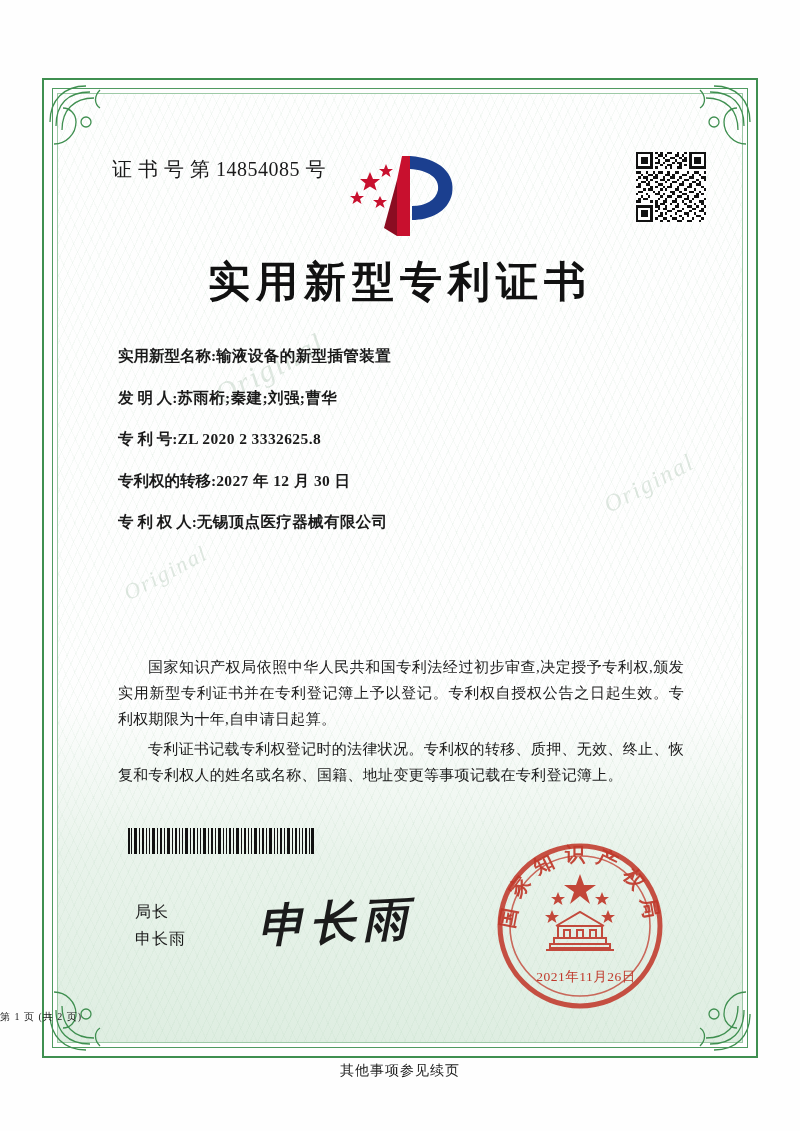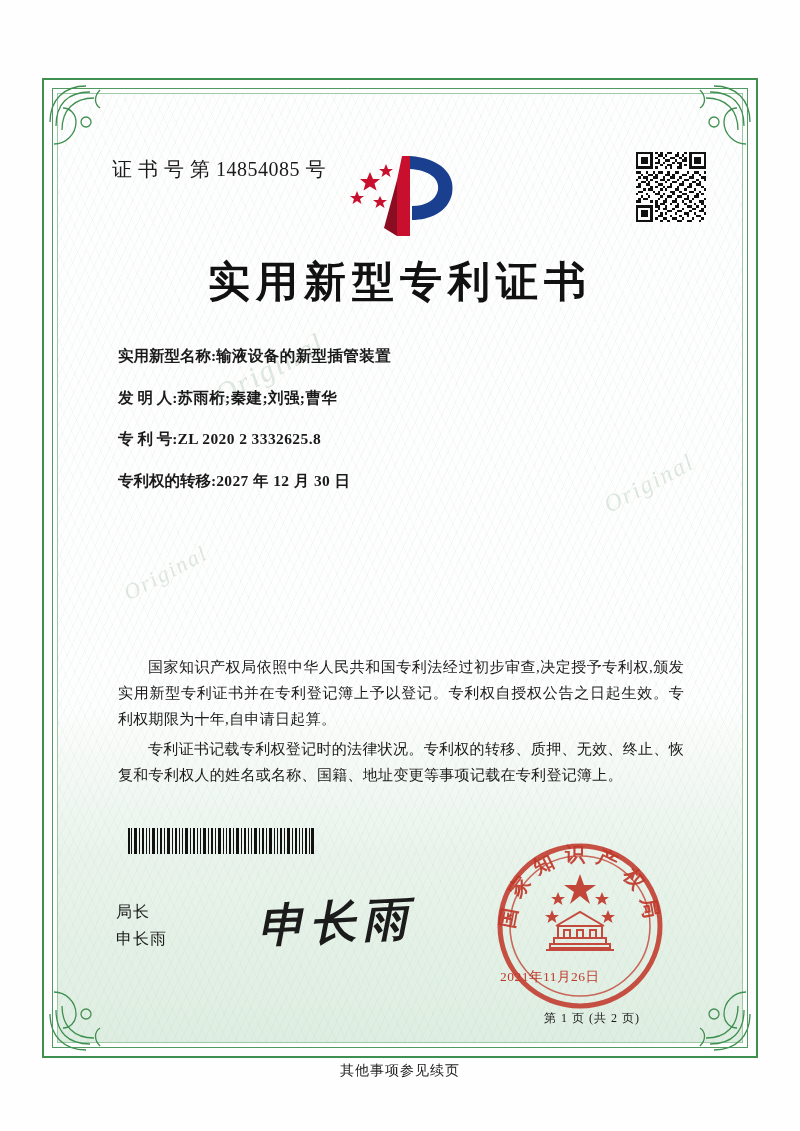--- a/index.html
+++ b/index.html
@@ -166,21 +166,21 @@
   
   .barcode {
     position: absolute;
     left: 128px; top: 828px;
     width: 186px; height: 26px;
   }
 
   
   .sig-label {
     position: absolute;
-    left: 116px; top: 898px;
+    left: 135px; top: 898px;
     font-size: 16px;
     line-height: 27px;
     letter-spacing: 1px;
   }
   .sig-script {
     position: absolute;
     left: 258px; top: 892px;
     font-family: "DejaVu Serif", serif;
     font-size: 46px;
     font-style: italic;
@@ -193,33 +193,33 @@
   
   .seal {
     position: absolute;
     left: 492px; top: 838px;
     width: 176px; height: 176px;
   }
   .seal-date {
     position: absolute;
     left: 500px; top: 968px;
     width: 172px;
-    text-align: left;
+    text-align: center;
     font-size: 13.5px;
     color: #c0392b;
     letter-spacing: 0.5px;
   }
 
   
   .page-num {
     position: absolute;
     left: 0; top: 1010px;
     width: 640px;
-    text-align: right;
-    font-size: 12px;
+    text-align: left;
+    font-size: 10px;
     letter-spacing: 1px;
   }
   .footnote {
     position: absolute;
     left: 0; top: 1062px;
     width: 800px;
     text-align: center;
     font-size: 14px;
     letter-spacing: 1px;
     color: #222;
@@ -514,20 +514,24 @@
     <div class="field-row">
       <span class="f-label">专 利 号:</span>
       <span class="f-value">ZL 2020 2 3332625.8</span>
     </div>
 
     <div class="field-row">
       <span class="f-label">专利权的转移:</span>
       <span class="f-value">2027 年 12 月 30 日</span>
     </div>
 
+    <div class="field-row">
+      <span class="f-label">专 利 权 人:</span>
+      <span class="f-value">无锡顶点医疗器械有限公司</span>
+    </div>
 
 
 
   </div>
 
   <div class="para para2">专利证书记载专利权登记时的法律状况。专利权的转移、质押、无效、终止、恢复和专利权人的姓名或名称、国籍、地址变更等事项记载在专利登记簿上。</div>
   <div class="para para1">国家知识产权局依照中华人民共和国专利法经过初步审查,决定授予专利权,颁发实用新型专利证书并在专利登记簿上予以登记。专利权自授权公告之日起生效。专利权期限为十年,自申请日起算。</div>
 
   <svg class="barcode" viewBox="0 0 186 26" shape-rendering="crispEdges">
     <g fill="#111">

